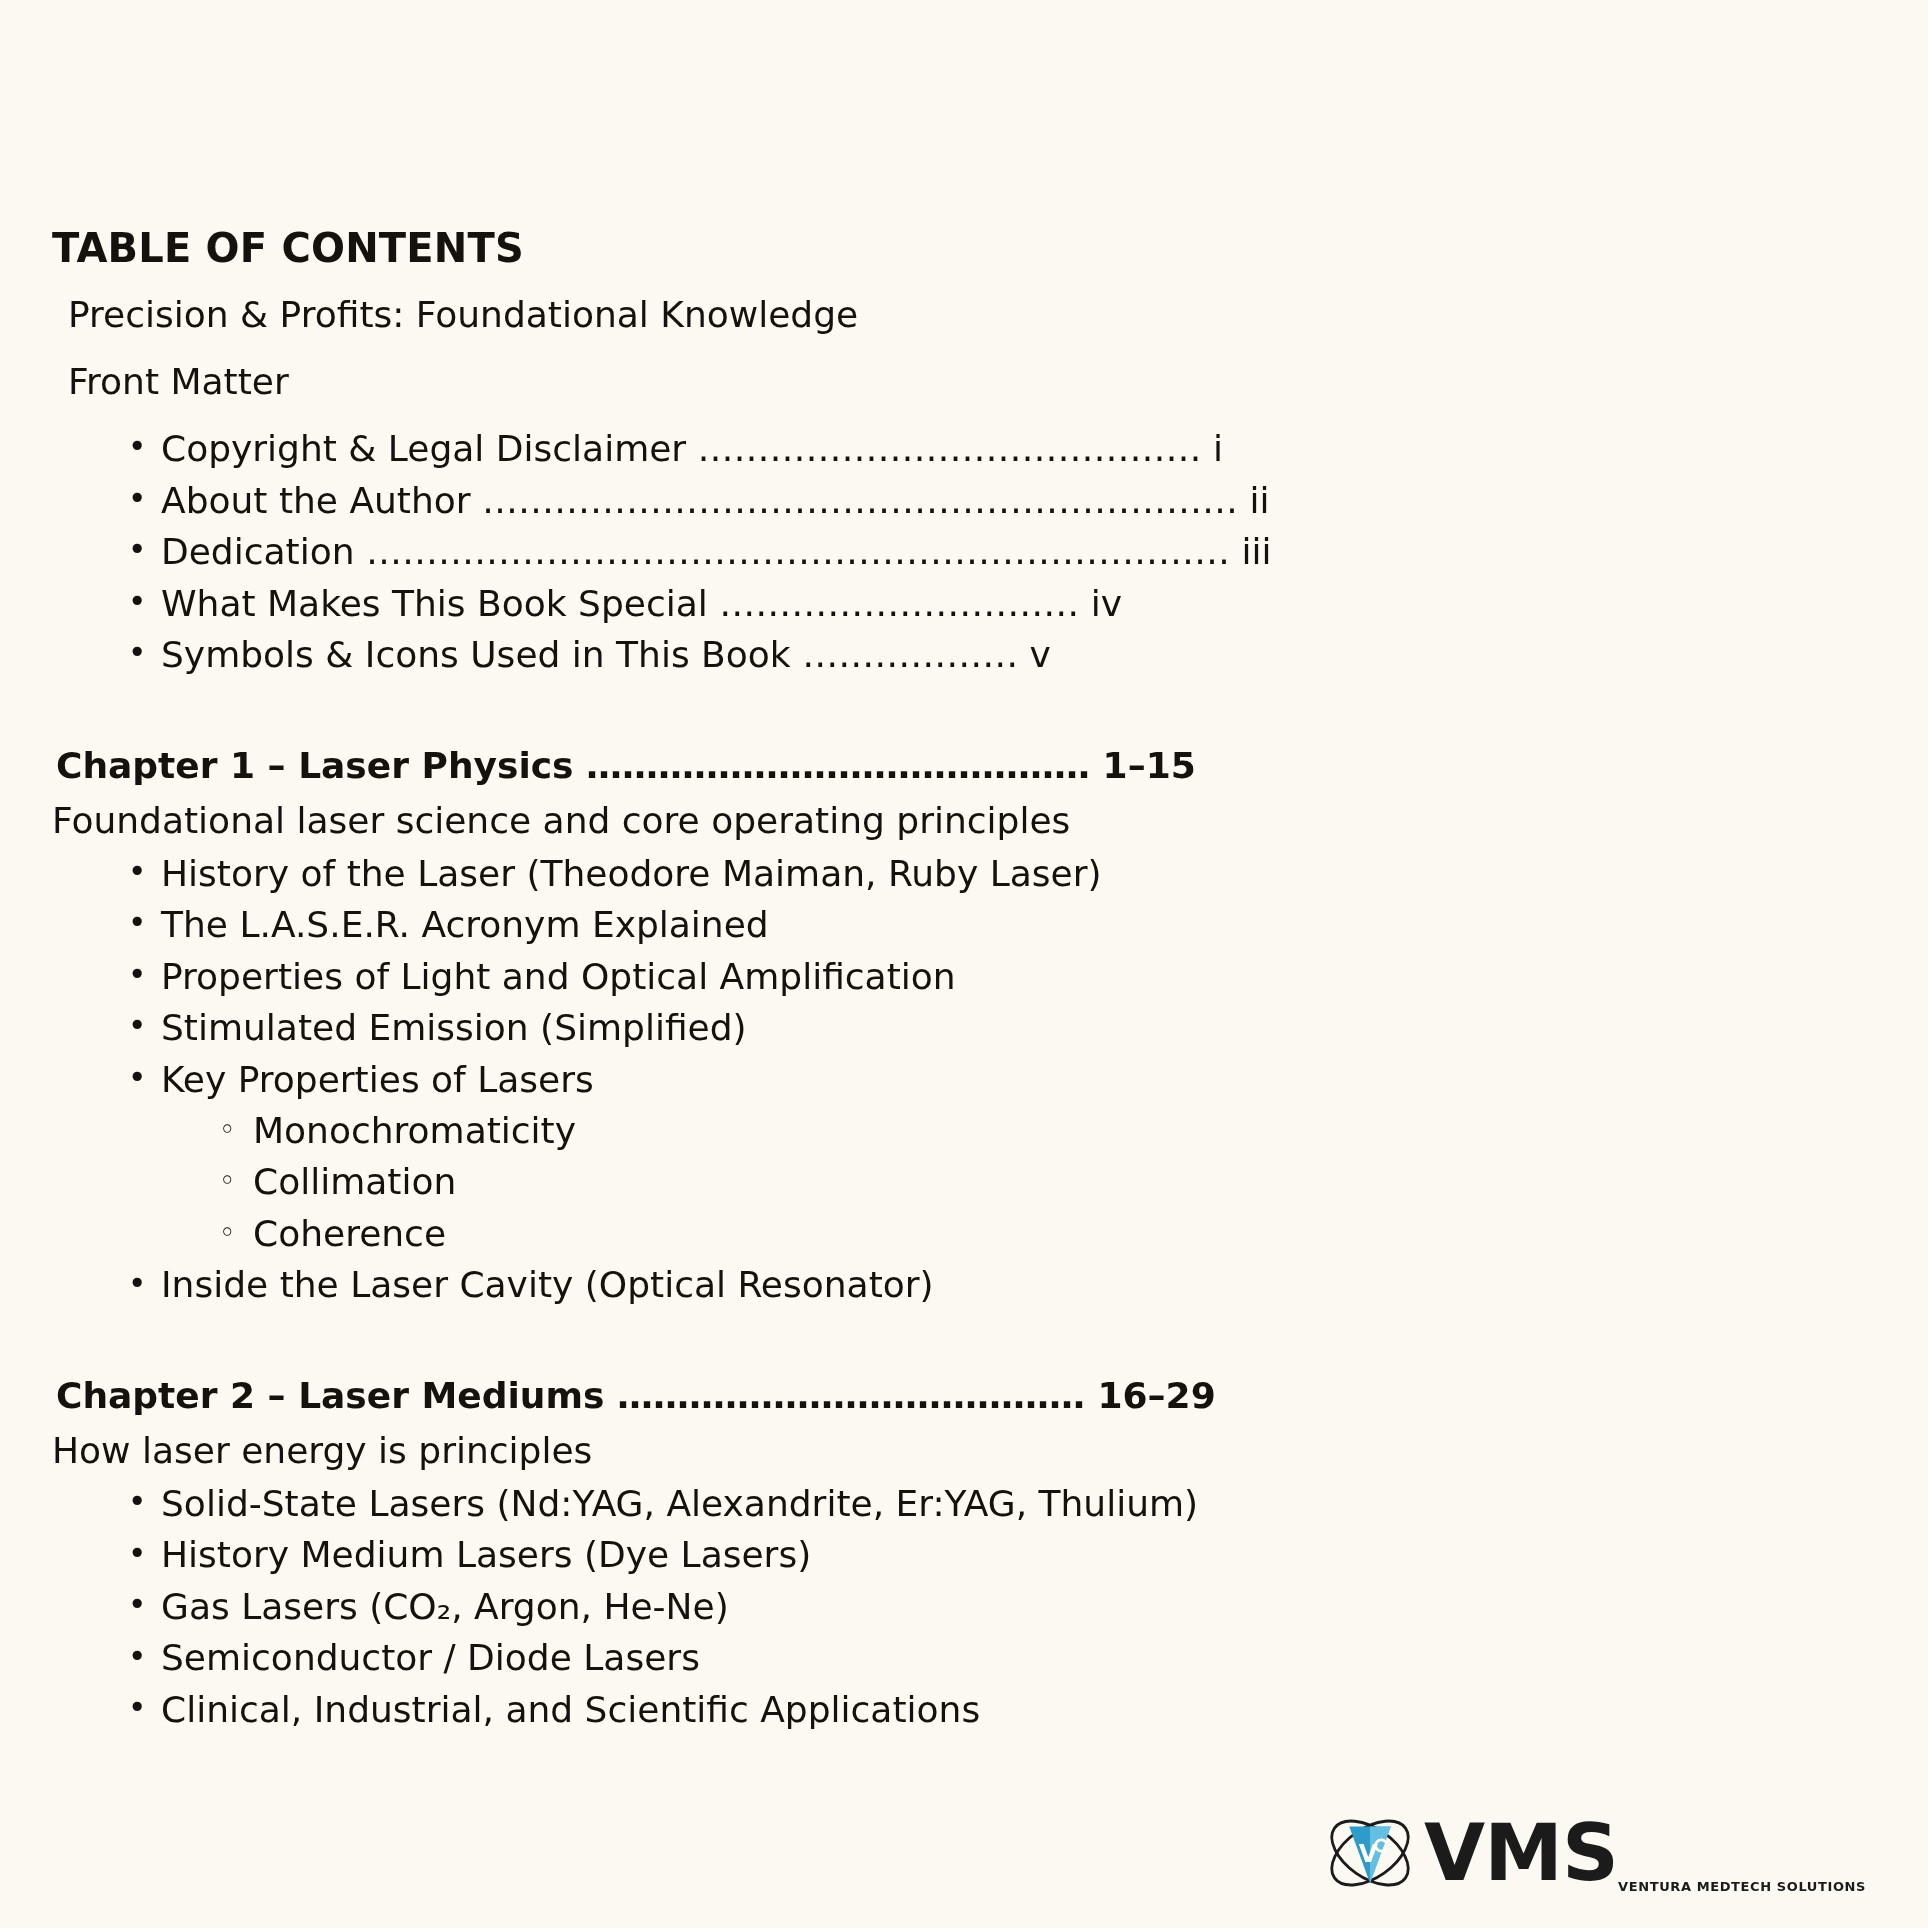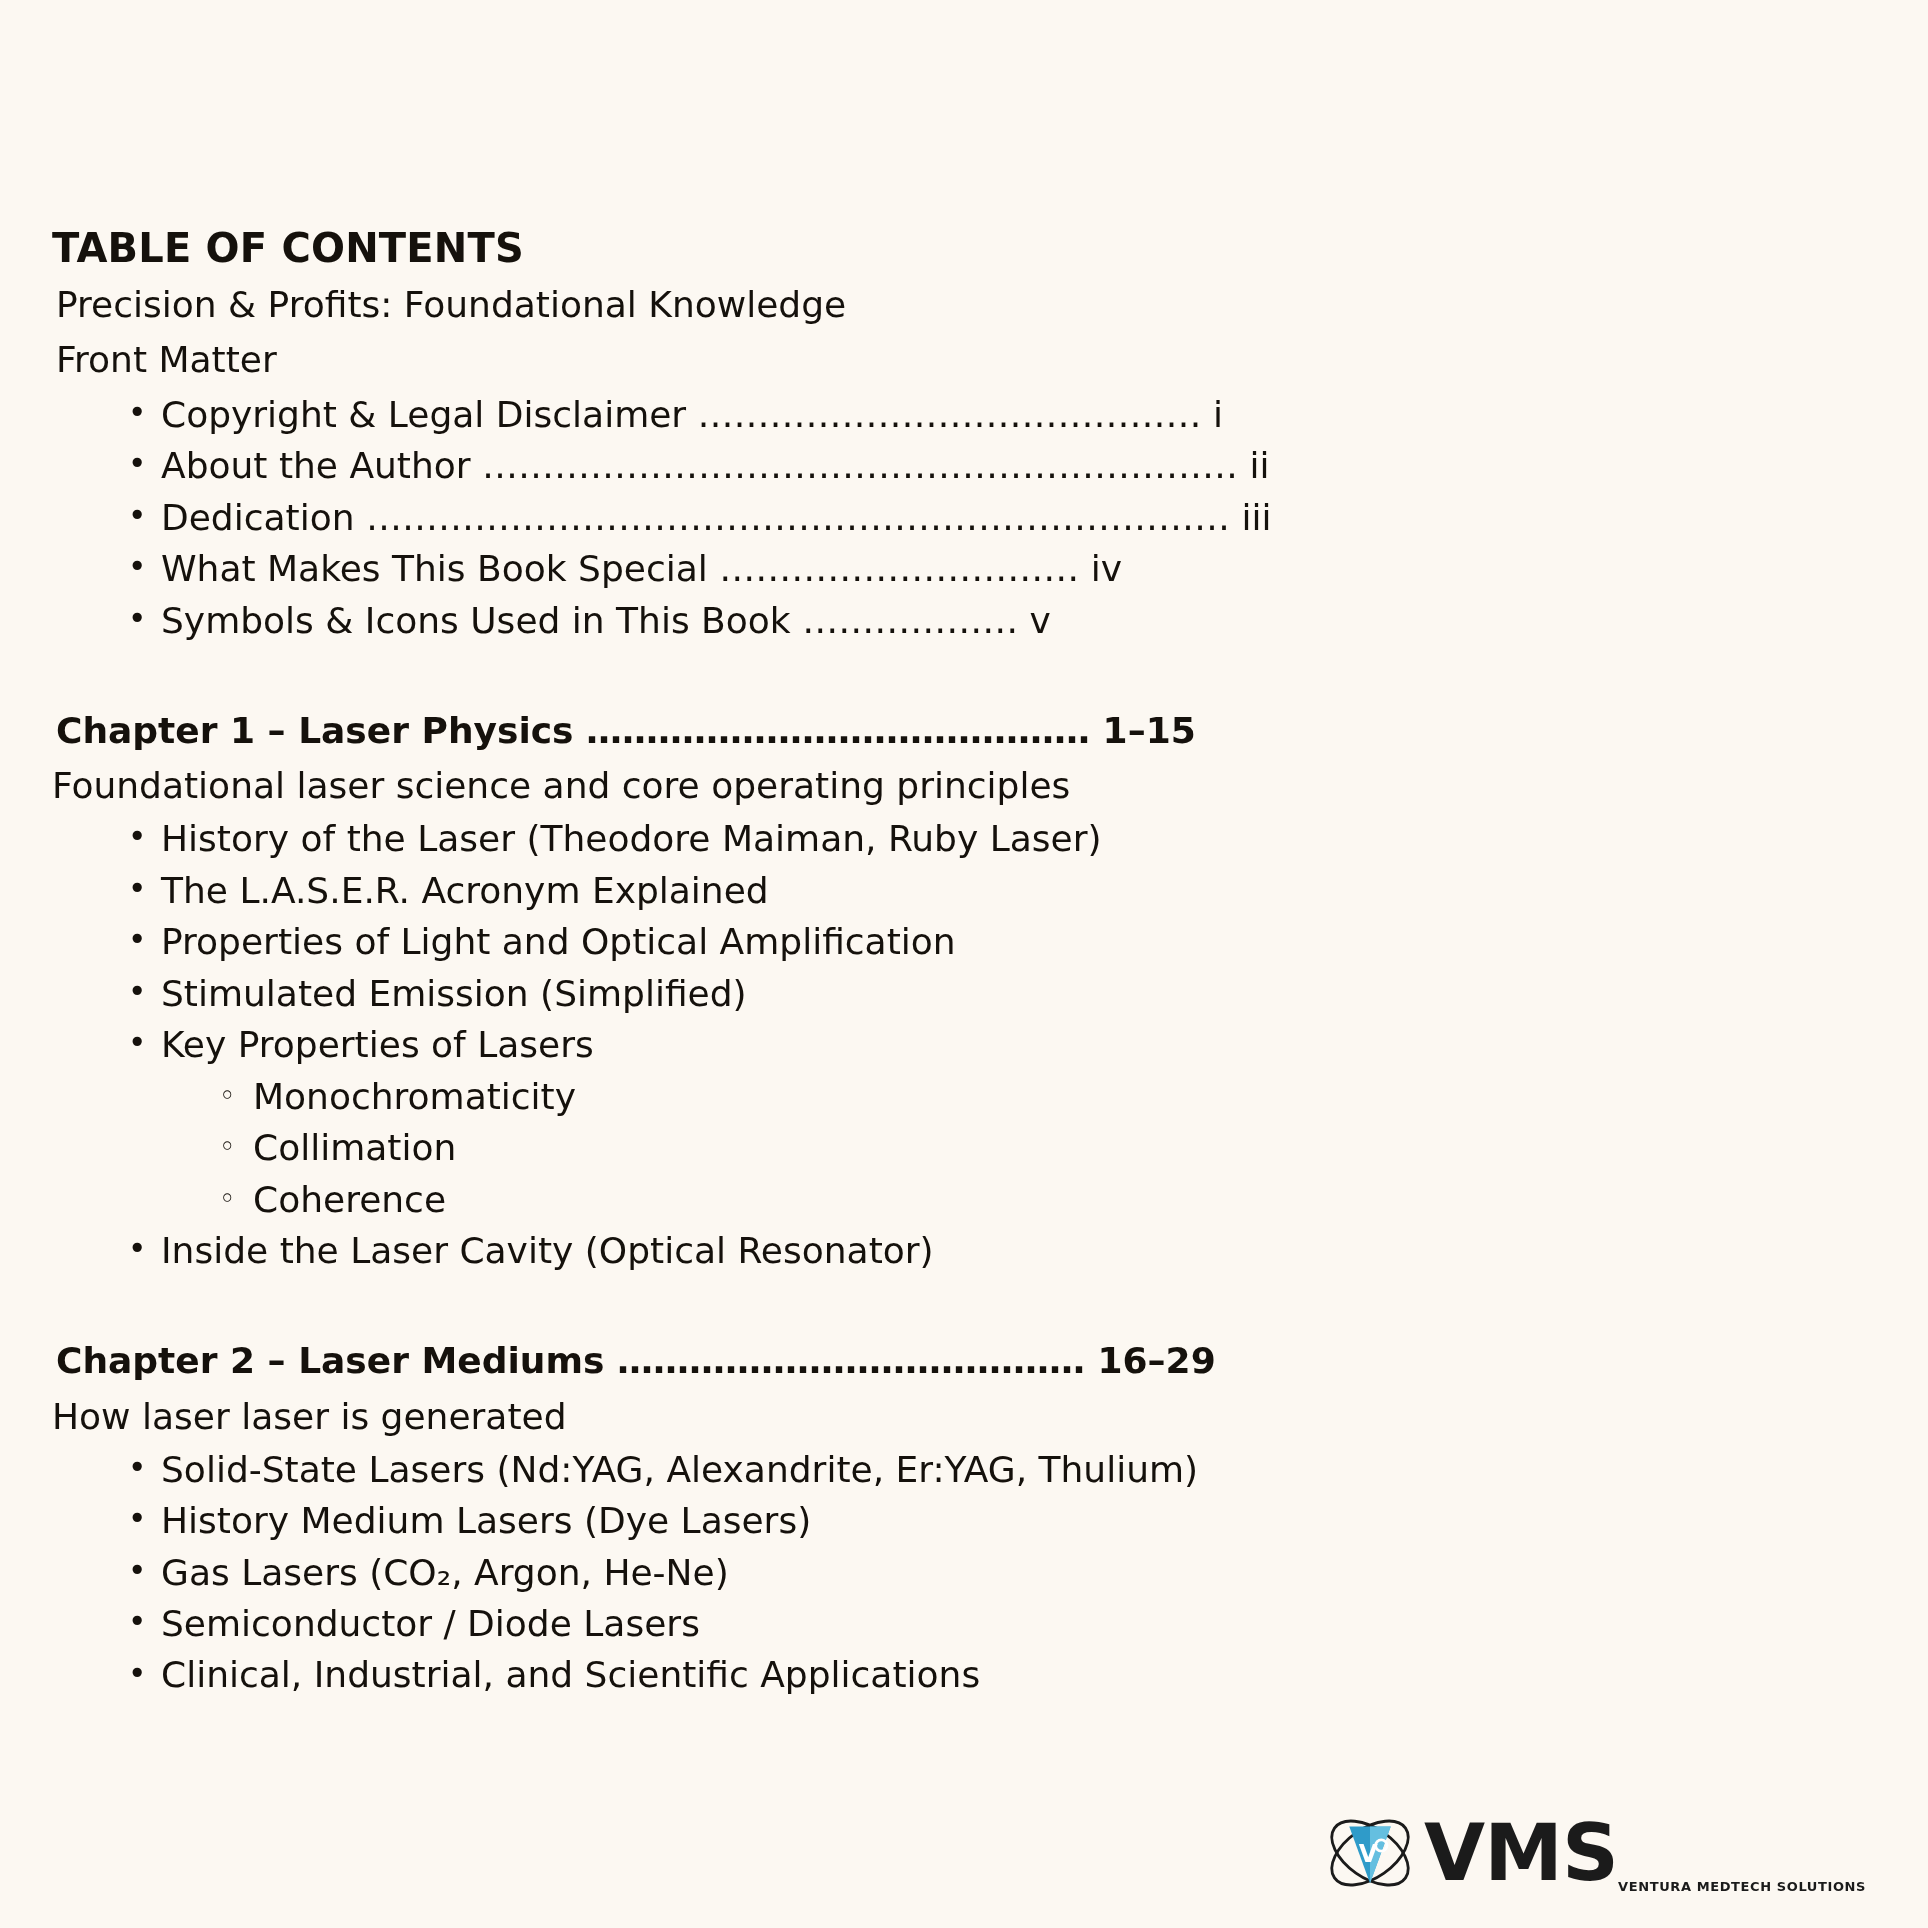--- a/index.html
+++ b/index.html
@@ -27,21 +27,21 @@
   .toc-title {
     font-size: 40px;
     font-weight: bold;
     letter-spacing: 0.2px;
     line-height: 1.25;
     margin: 0 0 5.6px 0;
   }
   .subtitle-line {
     font-size: 36px;
     line-height: 1.42;
-    margin: 4px;
+    margin: 16px;
   }
   ul.lvl1 {
     list-style: none;
     margin: 1.9px 0 0 0;
     padding: 0 0 0 73px;
   }
   ul.lvl1 > li {
     position: relative;
     font-size: 36px;
     line-height: 1.43;
@@ -156,21 +156,21 @@
         <li>Collimation</li>
         <li>Coherence</li>
       </ul>
     </li>
     <li><span>Inside the Laser Cavity (Optical Resonator)</span></li>
   </ul>
 
   <div class="gap"></div>
 
   <p class="chapter-head">Chapter 2 – Laser Mediums ………………………………… 16–29</p>
-  <p class="chapter-desc">How laser laser is generated</p>
+  <p class="chapter-desc">How laser energy is principles</p>
   <ul class="lvl1">
     <li><span>Solid-State Lasers (Nd:YAG, Alexandrite, Er:YAG, Thulium)</span></li>
     <li><span>History Medium Lasers (Dye Lasers)</span></li>
     <li><span>Gas Lasers (CO₂, Argon, He-Ne)</span></li>
     <li><span>Semiconductor / Diode Lasers</span></li>
     <li><span>Clinical, Industrial, and Scientific Applications</span></li>
   </ul>
 
 </div>
 

